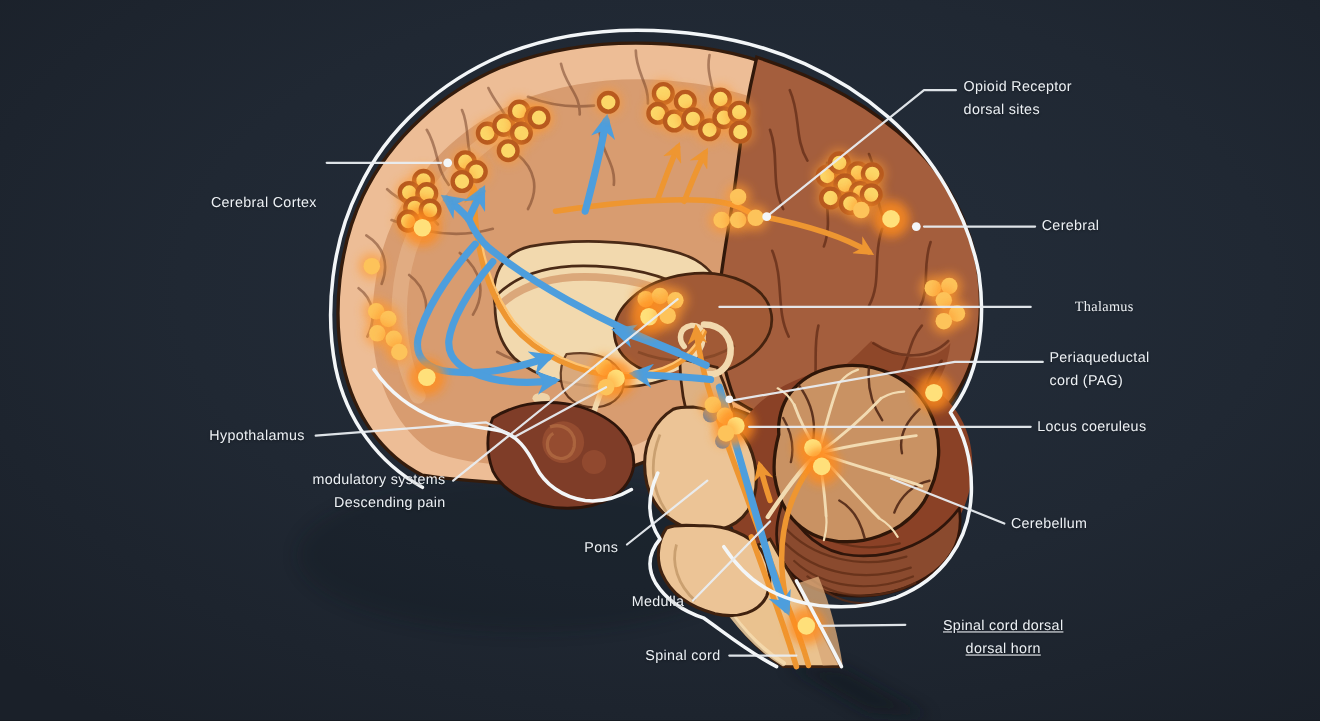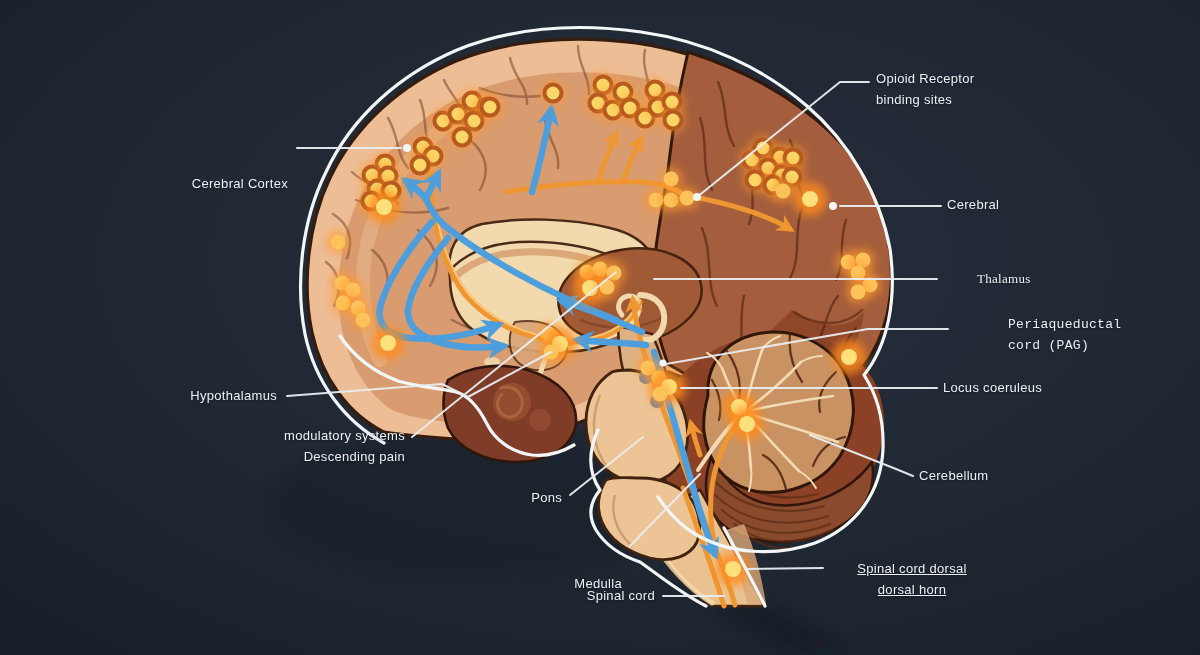--- a/index.html
+++ b/index.html
@@ -336,37 +336,37 @@
 <div class="lbl r" style="right:923px;top:385px;">
       <span>Hypothalamus</span>
     </div>
 <div class="lbl r" style="right:795px;top:425px;">
   <span>modulatory systems</span>
       <span>Descending pain</span>
     </div>
 <div class="lbl r" style="right:638px;top:487px;">
       <span>Pons</span>
     </div>
-<div class="lbl r" style="right:578px;top:536px;margin-top:37px;">
+<div class="lbl r" style="right:578px;top:536px;">
       <span>Medulla</span>
     </div>
 <div class="lbl r" style="right:545px;top:585px;text-align:center;">
       <span>Spinal cord</span>
     </div>
 <div class="lbl" style="left:876px;top:68px;">
   <span>Opioid Receptor</span>
-      <span>binding sites</span>
+      <span>dorsal sites</span>
     </div>
 <div class="lbl" style="left:947px;top:194px;">
       <span>Cerebral</span>
     </div>
 <div class="lbl" style="left:977px;top:268px;font-family:Liberation Serif, serif;">
       <span>Thalamus</span>
     </div>
-<div class="lbl" style="left:1008px;top:314px;font-family:Liberation Mono, monospace;">
+<div class="lbl" style="left:954px;top:314px;">
   <span>Periaqueductal</span>
       <span>cord (PAG)</span>
     </div>
 <div class="lbl" style="left:943px;top:377px;">
       <span>Locus coeruleus</span>
     </div>
 <div class="lbl" style="left:919px;top:465px;">
       <span>Cerebellum</span>
     </div>
 <div class="lbl c" style="left:828px;top:558px;width:168px;">

